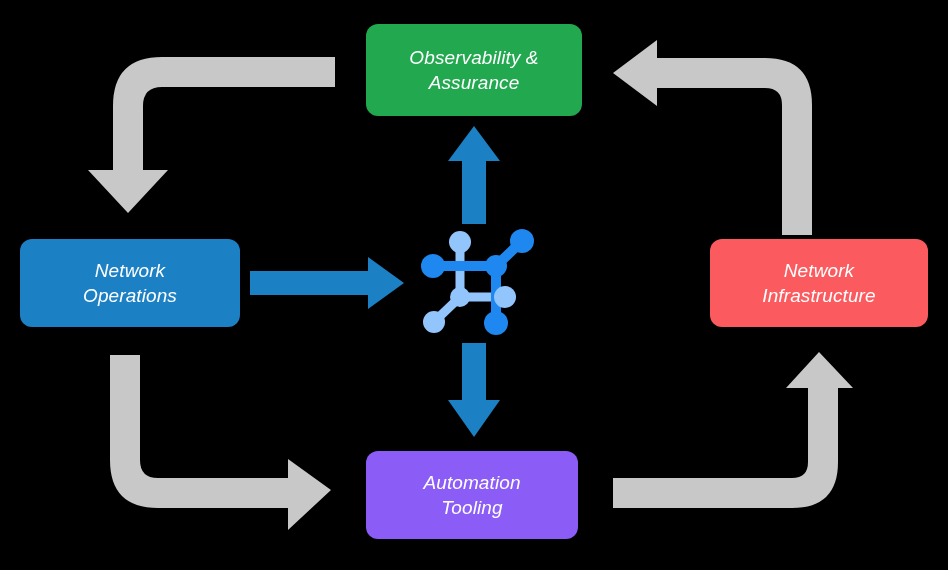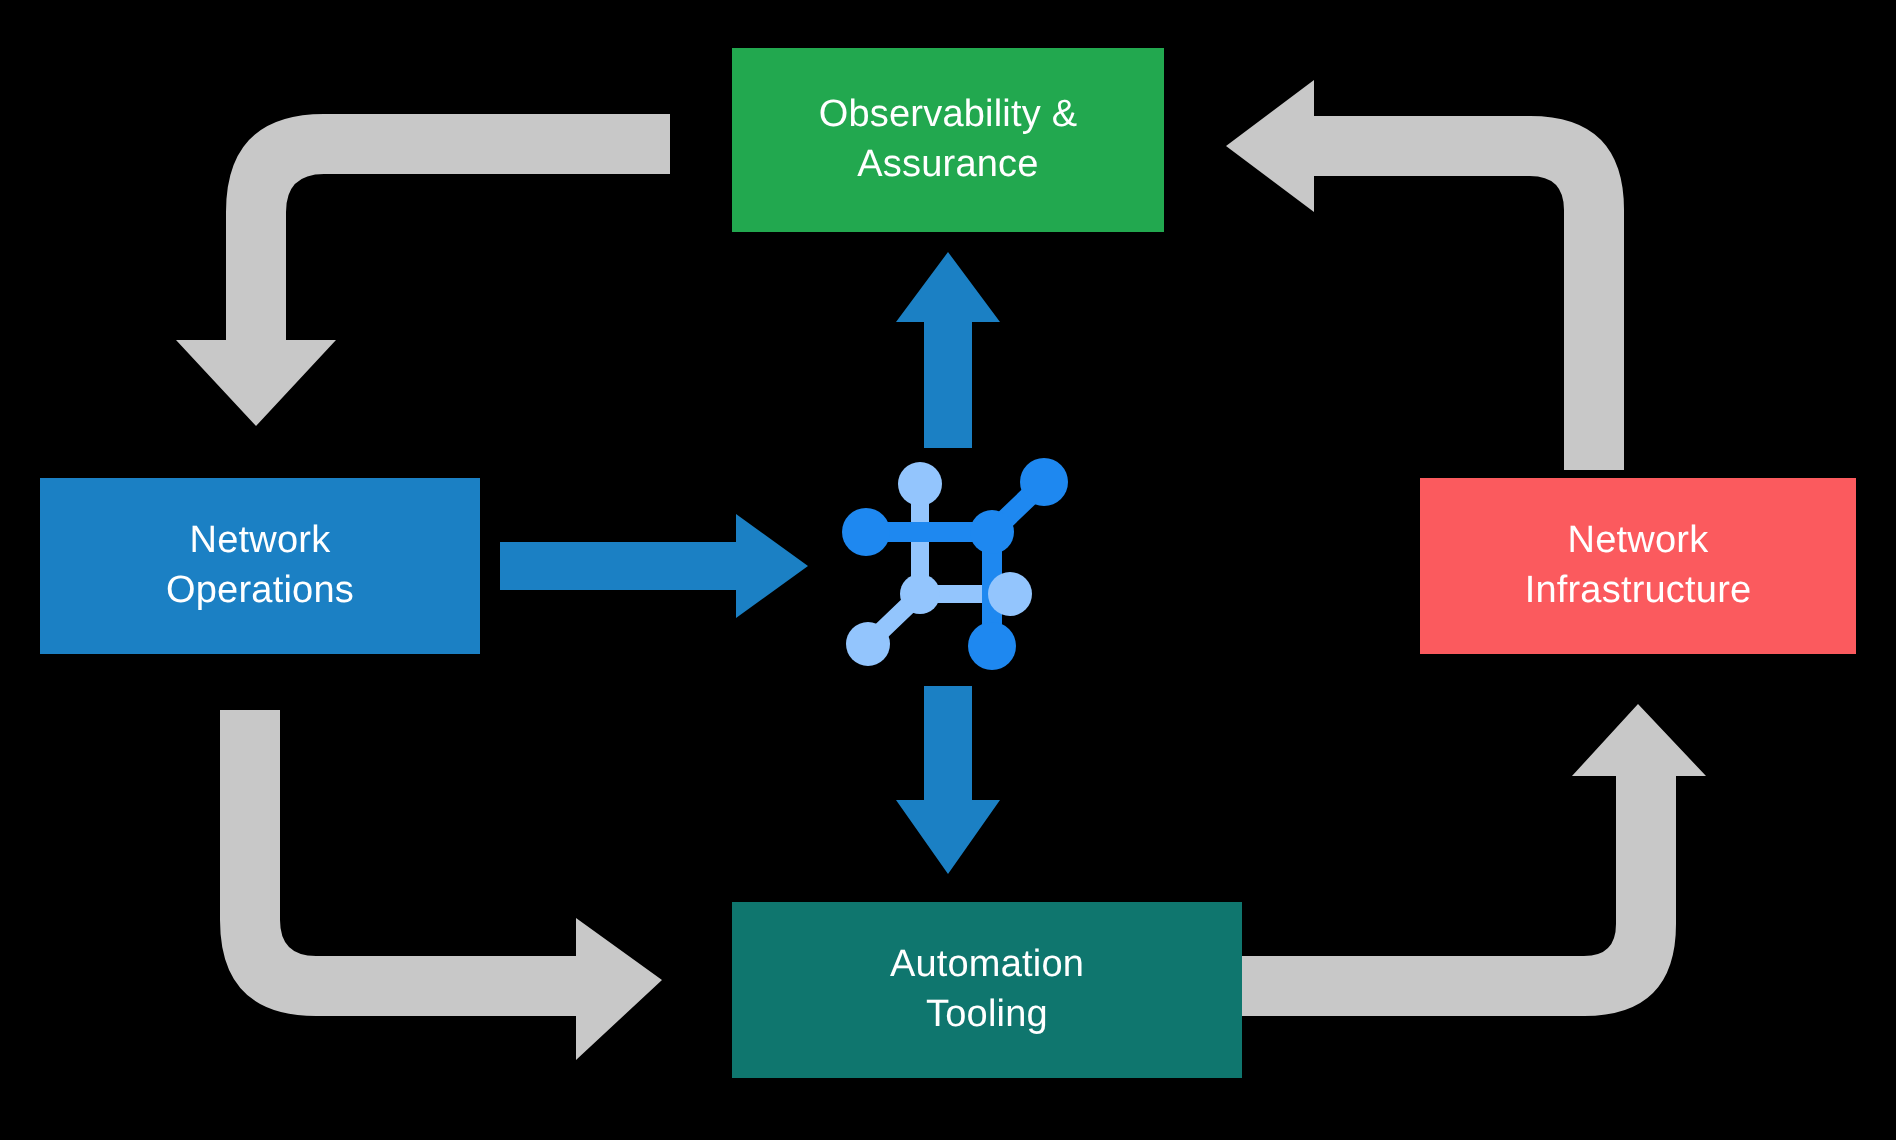--- a/index.html
+++ b/index.html
@@ -10,40 +10,41 @@
   #canvas {
     position: relative;
     width: 948px;
     height: 570px;
     background: #000000;
     overflow: hidden;
     font-family: "Liberation Sans", sans-serif;
   }
   .node-box {
     position: absolute;
-    border-radius: 0;
+    border-radius: 12px;
     display: flex;
     align-items: center;
     justify-content: center;
     text-align: center;
     color: #ffffff;
     font-size: 19px;
     line-height: 1.32;
     font-weight: 400;
     letter-spacing: 0.1px;
     box-sizing: border-box;
     padding: 6px 10px;
+    font-style: italic;
   }
   .box-label { display: block; white-space: pre-line; }
 
   
   #box-observability { left: 366px; top: 24px;  width: 216px; height: 92px; background: #22A84F; }
   #box-operations    { left: 20px;  top: 239px; width: 220px; height: 88px; background: #1B80C4; }
   #box-infrastructure{ left: 710px; top: 239px; width: 218px; height: 88px; background: #FB5A5E; }
-  #box-automation    { left: 366px; top: 451px; width: 255px; height: 88px; background: #0f766e; align-items: center; }
+  #box-automation    { left: 366px; top: 451px; width: 212px; height: 88px; background: #8b5cf6; align-items: center; }
 
   .svg-layer {
     position: absolute;
     left: 0; top: 0;
     width: 948px; height: 570px;
   }
   .center-icon {
     position: absolute;
     left: 418px; top: 220px;
     width: 120px; height: 118px;

